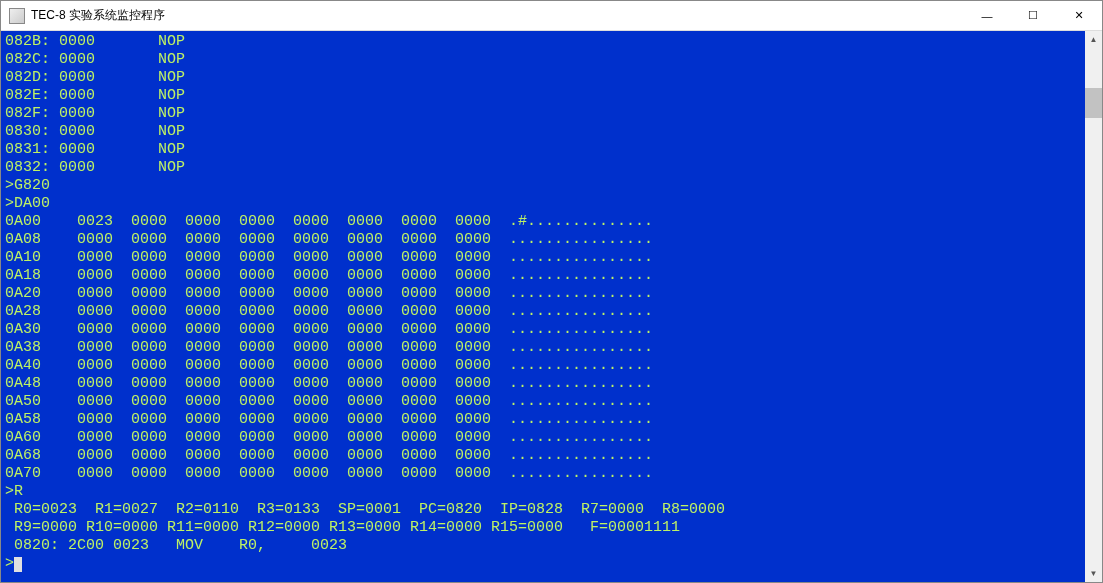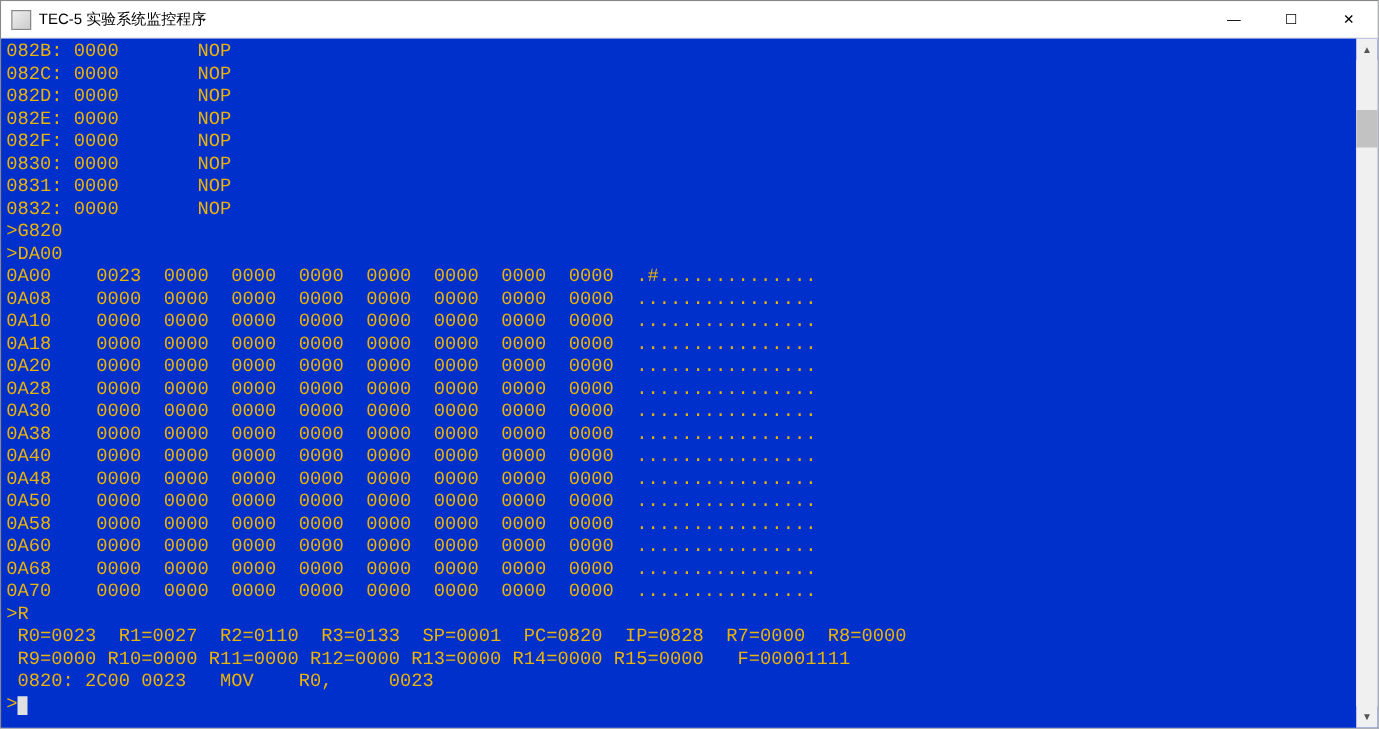--- a/index.html
+++ b/index.html
@@ -58,21 +58,21 @@
     }
     .terminal-container {
       flex: 1;
       display: flex;
       background: #0030cc;
       position: relative;
     }
     .terminal {
       flex: 1;
       background: #0030cc;
-      color: #eab308;
+      color: #bef264;
       font-family: "Consolas", "Courier New", monospace;
       font-size: 15px;
       line-height: 18px;
       padding: 2px 4px;
       white-space: pre;
       overflow: hidden;
     }
     .scrollbar {
       width: 17px;
       background: #f0f0f0;
@@ -115,21 +115,21 @@
       background: #e0e0e0;
       vertical-align: text-bottom;
     }
   </style>
 </head>
 <body>
 
 <div class="window">
   <div class="titlebar">
     <div class="titlebar-icon"></div>
-    <div class="titlebar-title">TEC-5 实验系统监控程序</div>
+    <div class="titlebar-title">TEC-8 实验系统监控程序</div>
     <div class="window-controls">
       <div class="win-btn">—</div>
       <div class="win-btn">☐</div>
       <div class="win-btn close">✕</div>
     </div>
   </div>
   <div class="terminal-container">
     <div class="terminal" id="terminal">082B: 0000       NOP
 082C: 0000       NOP
 082D: 0000       NOP

